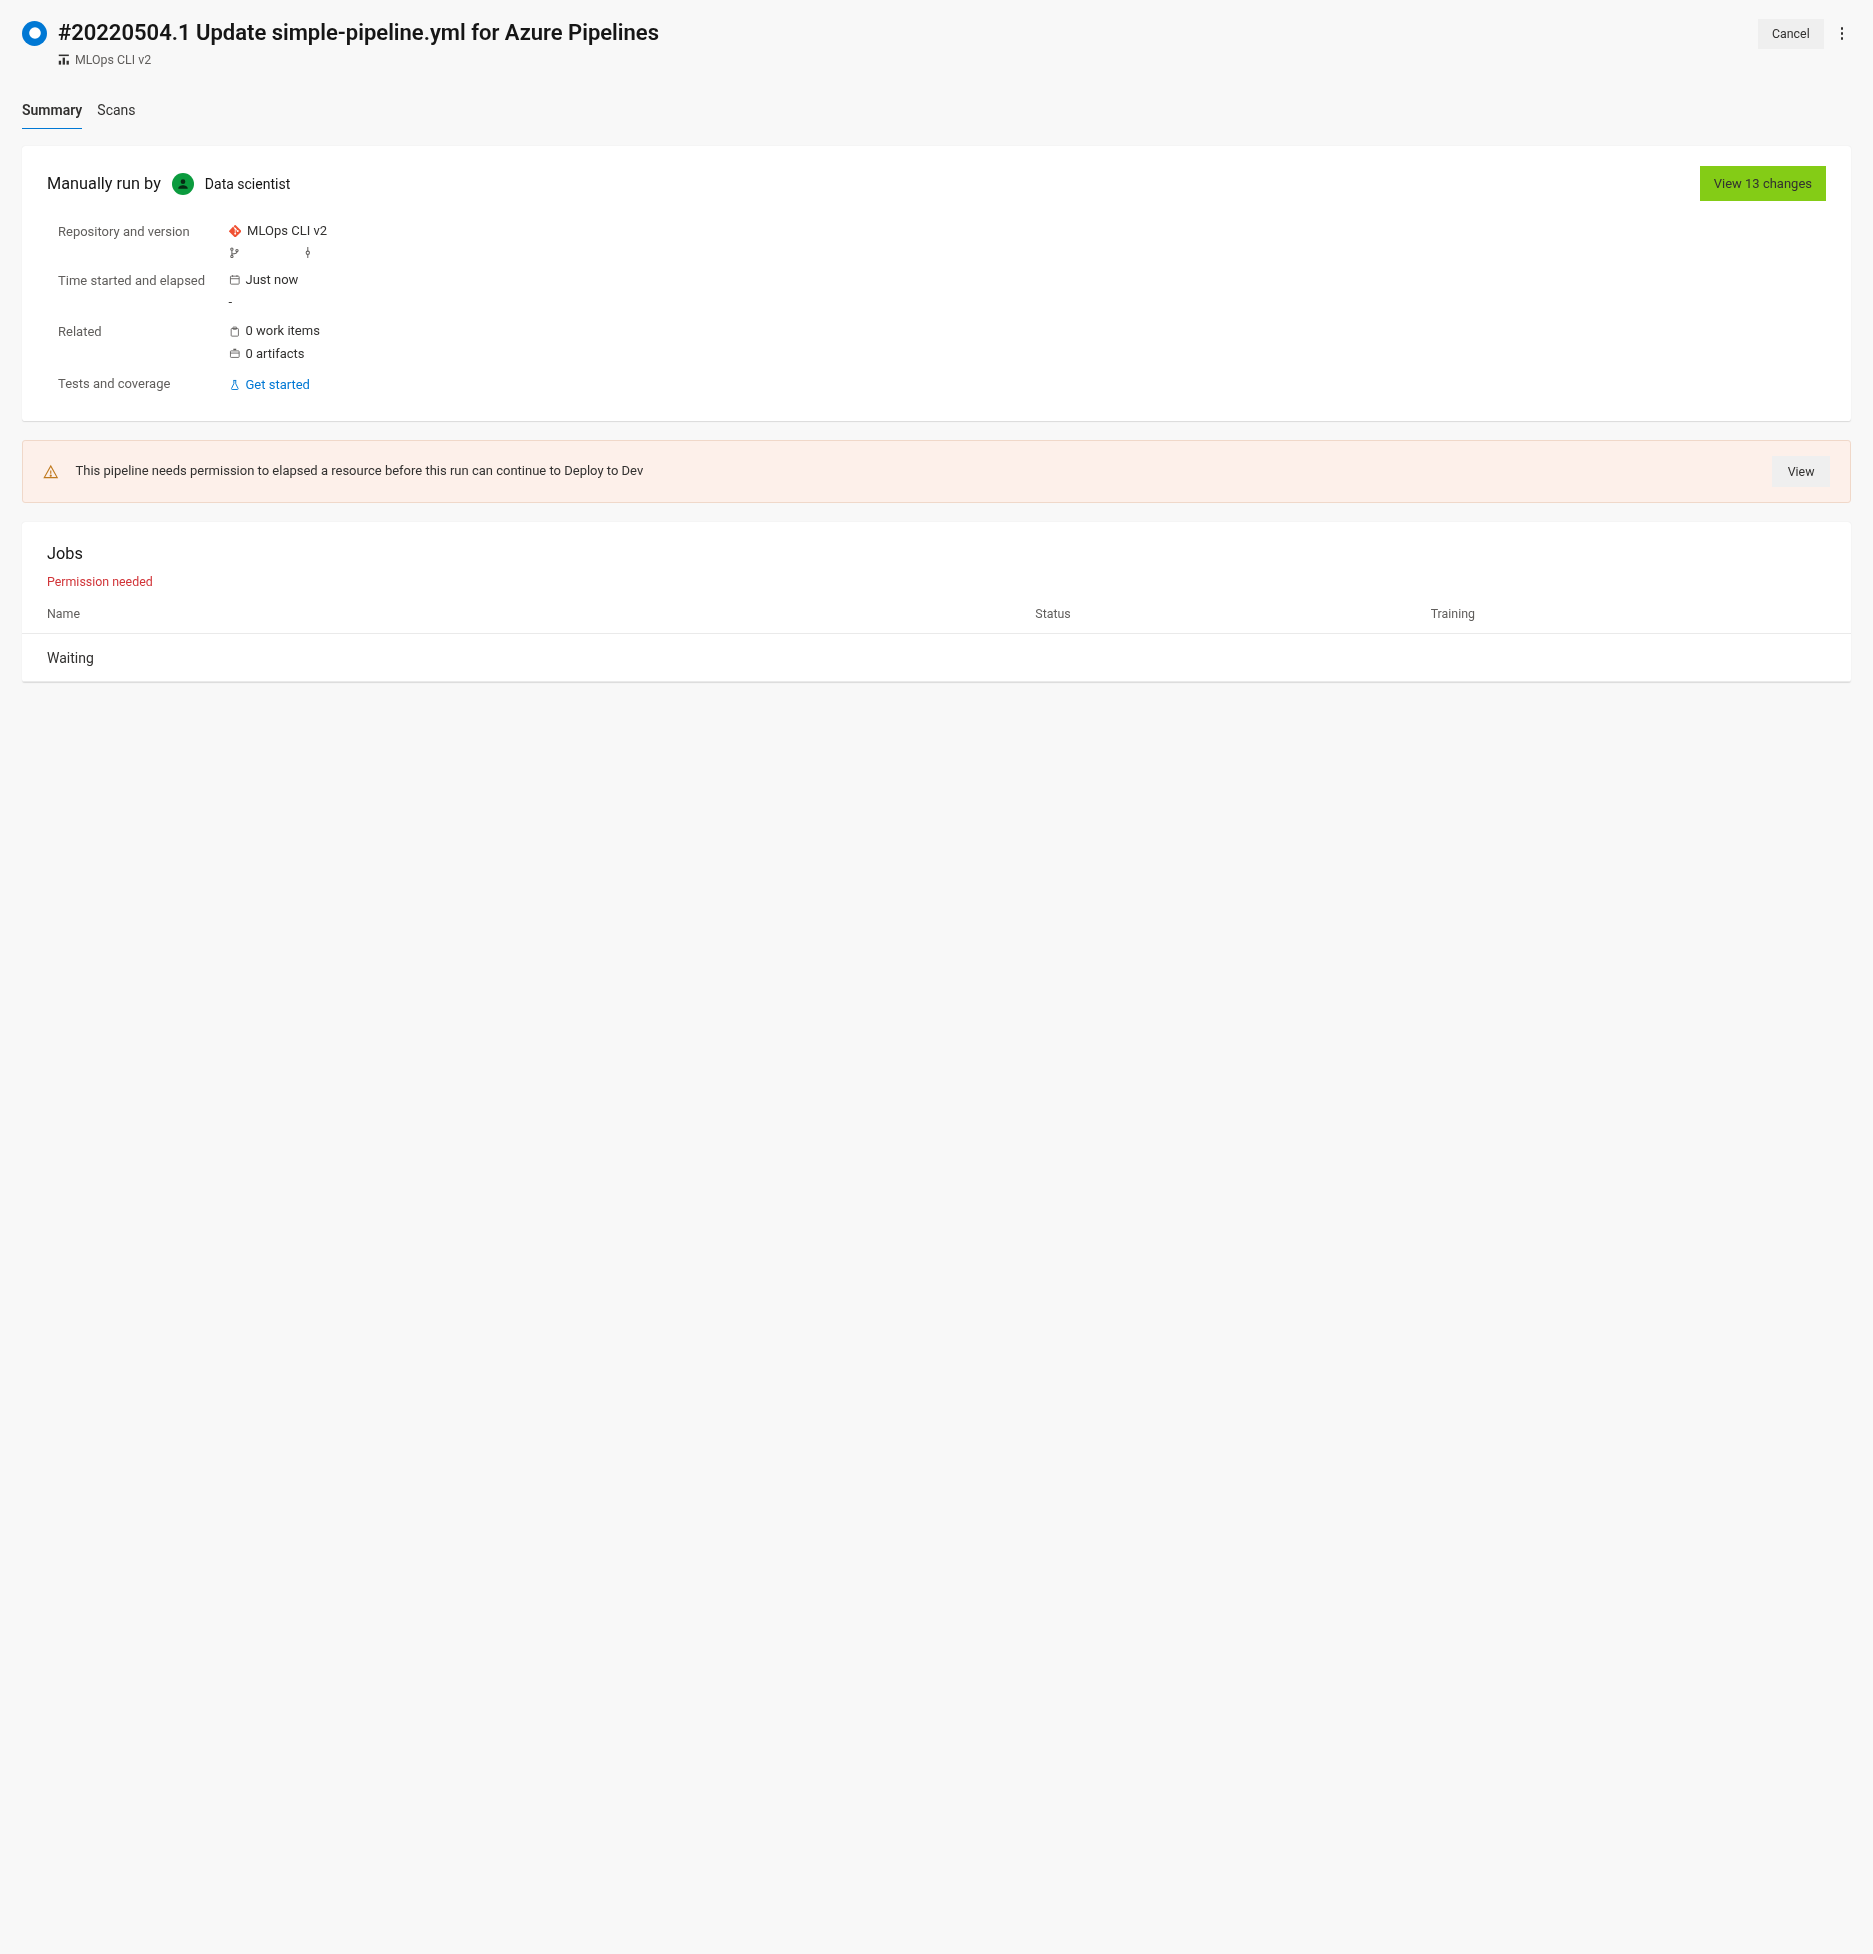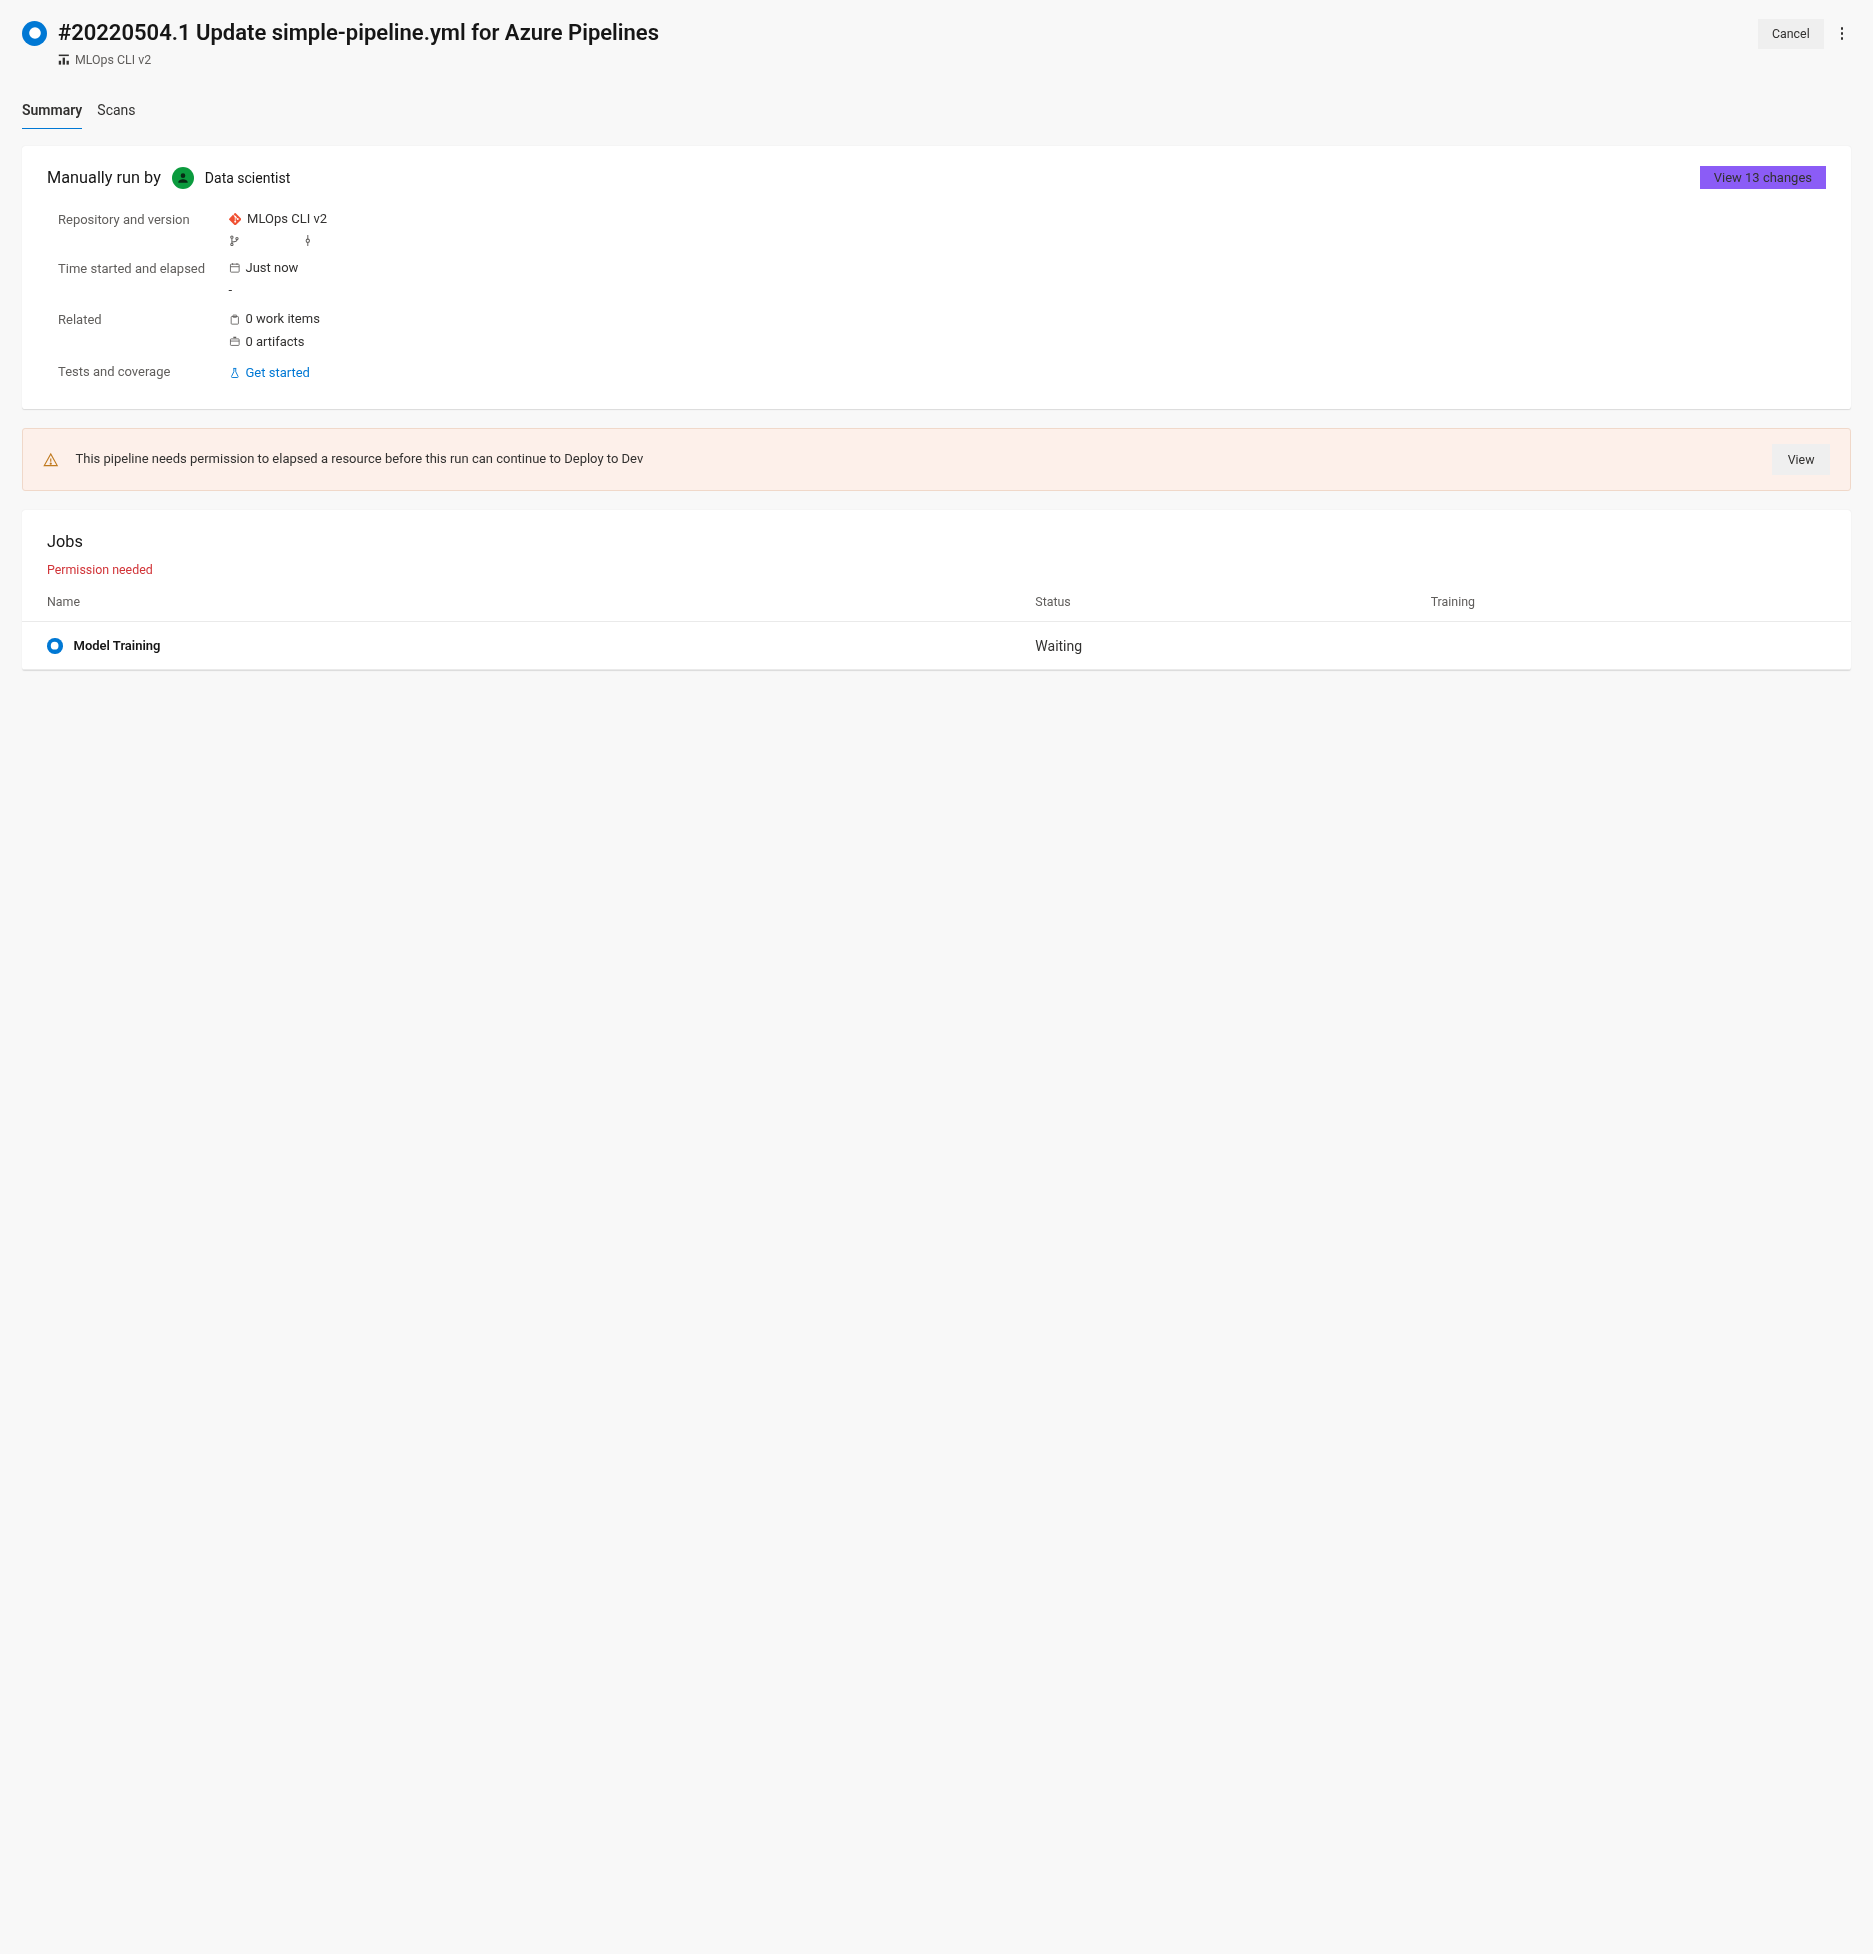--- a/index.html
+++ b/index.html
@@ -152,23 +152,23 @@
     .avatar svg {
       width: 14px;
       height: 14px;
       fill: #072b14;
     }
     .user-name {
       font-size: 14px;
       color: #161616;
     }
     .view-changes {
-      background: #8b5cf6;
+      background: #84cc16;
       border: none;
-      padding: 4px 14px;
+      padding: 10px 14px;
       font-size: 13px;
       color: #323130;
       cursor: pointer;
       font-family: inherit;
     }
     .info-grid {
       display: grid;
       grid-template-columns: 155px 1fr;
       row-gap: 14px;
       column-gap: 15.5px;
@@ -472,27 +472,19 @@
     <div class="jobs-header-pad">
       <div class="jobs-title">Jobs</div>
       <div class="perm-needed">Permission needed</div>
     </div>
     <div class="jobs-table-head">
       <div>Name</div>
       <div>Status</div>
       <div>Training</div>
     </div>
     <div class="jobs-row">
-      <div class="job-name-cell">
-        <span class="job-status-circle">
-          <svg viewBox="0 0 24 24">
-              <path d="M12 2a10 10 0 100 20 10 10 0 000-20zm1 11h5v-2h-4V6h-2v7h1z"></path>
-            </svg>
-        </span>
-        <span class="job-name">Model Training</span>
-      </div>
       <div class="job-status">Waiting</div>
       <div></div>
     </div>
   </div>
 
 </div>
 
 
 </body></html>

